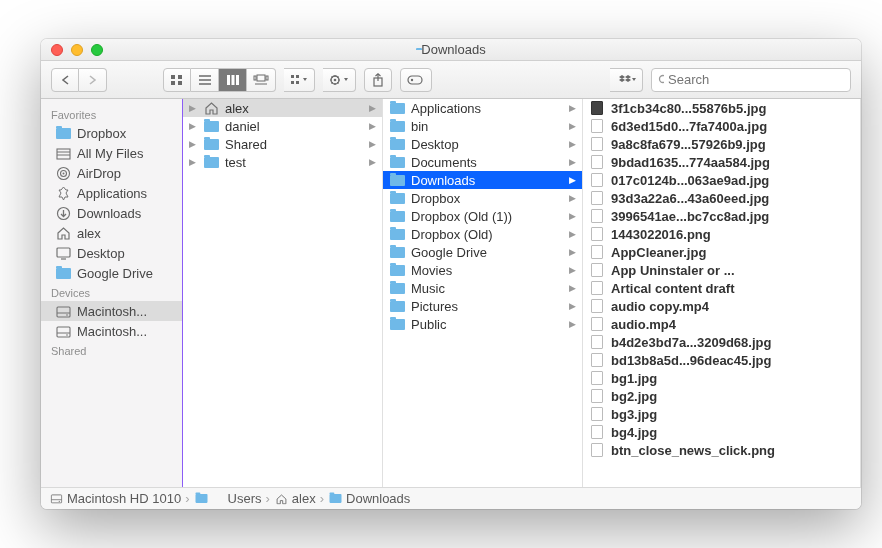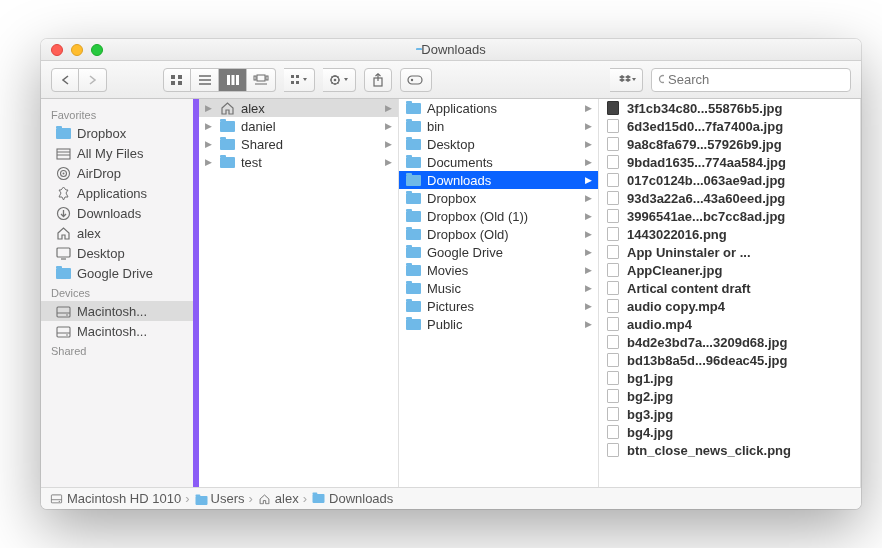--- a/index.html
+++ b/index.html
@@ -17,21 +17,21 @@
 .tb-btn { height: 24px; min-width: 28px; background: linear-gradient(#fefefe,#f2f2f2); border: 1px solid #c6c6c6; display: flex; align-items: center; justify-content: center; color: #5a5a5a; padding: 0 6px; }
 .tb-group .tb-btn:first-child { border-radius: 4px 0 0 4px; }
 .tb-group .tb-btn:last-child { border-radius: 0 4px 4px 0; border-left: none; }
 .tb-group .tb-btn:not(:first-child) { border-left: none; }
 .tb-btn.single { border-radius: 4px; }
 .tb-btn.active { background: #7a7a7a; color: #fff; }
 .tb-spacer { flex: 1; }
 .search { height: 24px; width: 200px; border: 1px solid #c6c6c6; border-radius: 4px; background: #fff; display: flex; align-items: center; padding: 0 6px; color: #999; gap: 4px; }
 .search input { border: none; outline: none; flex: 1; font-size: 13px; color: #333; }
 .body { flex: 1; display: flex; overflow: hidden; }
-.sidebar { width: 158px; background: #f5f4f5; border-right: 6px solid #8b5cf6; overflow-y: auto; padding: 6px 0; }
+.sidebar { width: 142px; background: #f5f4f5; border-right: 1px solid #8b5cf6; overflow-y: auto; padding: 6px 0; }
 .sb-head { font-size: 11px; color: #8e8e8e; font-weight: 500; padding: 4px 10px 2px; }
 .sb-item { display: flex; align-items: center; gap: 6px; padding: 2px 10px 2px 14px; color: #464646; cursor: default; }
 .sb-item.selected { background: #dcdcdc; }
 .sb-icon { width: 16px; height: 16px; display: flex; align-items: center; justify-content: center; color: #737373; }
 .columns { flex: 1; display: flex; overflow: hidden; }
 .col { border-right: 1px solid #e0e0e0; overflow-y: auto; display: flex; flex-direction: column; }
 .col.c1 { width: 200px; }
 .col.c2 { width: 200px; }
 .col.c3 { flex: 1; font-weight: bold; }
 .row { display: flex; align-items: center; padding: 1px 4px 1px 6px; gap: 6px; color: #333; cursor: default; white-space: nowrap; }
@@ -434,27 +434,27 @@
           <div class="row">
             <span class="icon">
               <span class="file-icon"></span>
             </span>
             <span class="label">1443022016.png</span>
           </div>
           <div class="row">
             <span class="icon">
               <span class="file-icon"></span>
             </span>
+            <span class="label">AppCleaner.jpg</span>
+          </div>
+          <div class="row">
+            <span class="icon">
+              <span class="file-icon"></span>
+            </span>
             <span class="label">App Uninstaler or ...</span>
-          </div>
-          <div class="row">
-            <span class="icon">
-              <span class="file-icon"></span>
-            </span>
-            <span class="label">AppCleaner.jpg</span>
           </div>
           <div class="row">
             <span class="icon">
               <span class="file-icon"></span>
             </span>
             <span class="label">Artical content draft</span>
           </div>
           <div class="row">
             <span class="icon">
               <span class="file-icon"></span>
@@ -518,21 +518,21 @@
         <span style="display:inline-flex;transform:scale(.8)">
           <svg width="15" height="13">
             <rect x="1" y="2" width="13" height="10" rx="1" fill="none" stroke="#737373" stroke-width="1.1"></rect>
             <line x1="1" y1="8" x2="14" y2="8" stroke="#737373"></line>
             <circle cx="11" cy="10" r=".8" fill="#737373"></circle>
           </svg>
         </span>
         <span>Macintosh HD 1010</span>
       </span>
       <span class="sep">›</span>
-      <span style="display: flex; align-items: flex-end; gap: 2px;">
+      <span style="display: flex; align-items: center; gap: 19px;">
         <span style="display:inline-flex;transform:scale(.8)">
           <span class="folder-icon"></span>
         </span>
         <span>Users</span>
       </span>
       <span class="sep">›</span>
       <span style="display: flex; align-items: center; gap: 3px;">
         <span style="display:inline-flex;transform:scale(.8)">
           <svg width="15" height="14">
             <path d="M2 7 L7.5 2 L13 7 V13 H9 V9 H6 V13 H2 Z" fill="none" stroke="#737373" stroke-width="1.2"></path>

